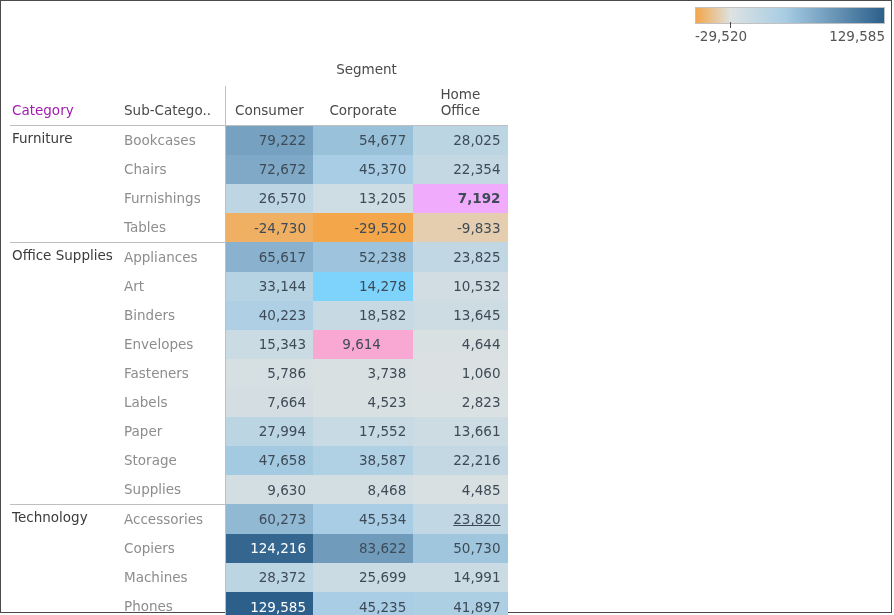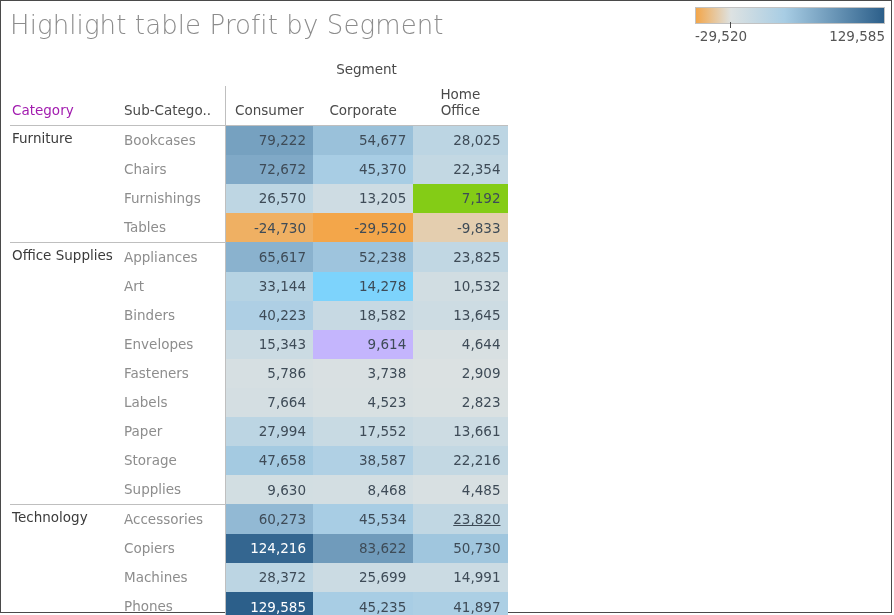--- a/index.html
+++ b/index.html
@@ -170,21 +170,20 @@
     border-bottom: 1px solid #bfbfbf;
   }
   .dark-text { color: #ffffff; }
   .light-text { color: #3e4b57; }
 </style>
 </head>
 <body>
 
 <div id="frame">
 
-  <div id="viz-title">Highlight table Profit by Segment</div>
 
   <div id="legend">
     <div id="legend-ramp-wrap">
       <div id="legend-ramp" style="background: linear-gradient(to right, rgb(243, 166, 74) 0%, rgb(221, 226, 226) 18.55%, rgb(168, 205, 228) 47%, rgb(44, 95, 138) 100%);"></div>
       <div id="legend-tick" style="left: 35.3px;"></div>
     </div>
     <div id="legend-labels">
       <span class="legend-label" id="legend-min">-29,520</span>
       <span class="legend-label" id="legend-max">129,585</span>
     </div>
@@ -217,21 +216,21 @@
           <tr>
             <td class="subcell">Chairs</td>
             <td class="valcell vsep light-text" style="background: rgb(128, 169, 199); border-left: 1px solid rgb(191, 191, 191);">72,672</td>
             <td class="valcell light-text" style="background: rgb(168, 205, 228);">45,370</td>
             <td class="valcell light-text" style="background: rgb(195, 216, 227);">22,354</td>
           </tr>
           <tr>
             <td class="subcell">Furnishings</td>
             <td class="valcell vsep light-text" style="background: rgb(190, 214, 227); border-left: 1px solid rgb(191, 191, 191);">26,570</td>
             <td class="valcell light-text" style="background: rgb(206, 220, 227);">13,205</td>
-            <td class="valcell light-text" style="background: #84cc16;">7,192</td>
+            <td class="valcell light-text" style="background: #f0abfc; font-weight: bold;">7,192</td>
           </tr>
           <tr>
             <td class="subcell">Tables</td>
             <td class="valcell vsep light-text" style="background: rgb(239, 176, 99); border-left: 1px solid rgb(191, 191, 191);">-24,730</td>
             <td class="valcell light-text" style="background: rgb(243, 166, 74);">-29,520</td>
             <td class="valcell light-text" style="background: rgb(228, 206, 175);">-9,833</td>
           </tr>
           <tr class="grp-start">
             <td class="catcell" rowspan="9">Office Supplies</td>
             <td class="subcell">Appliances</td>
@@ -247,28 +246,28 @@
           </tr>
           <tr>
             <td class="subcell">Binders</td>
             <td class="valcell vsep light-text" style="background: rgb(174, 207, 228); border-left: 1px solid rgb(191, 191, 191);">40,223</td>
             <td class="valcell light-text" style="background: rgb(199, 217, 227); padding-left: 46px;">18,582</td>
             <td class="valcell light-text" style="background: rgb(205, 220, 227);">13,645</td>
           </tr>
           <tr>
             <td class="subcell">Envelopes</td>
             <td class="valcell vsep light-text" style="background: rgb(203, 219, 227); border-left: 1px solid rgb(191, 191, 191);">15,343</td>
-            <td class="valcell light-text" style="background: #c4b5fd;">9,614</td>
+            <td class="valcell light-text" style="background: #f9a8d4; text-align: center;">9,614</td>
             <td class="valcell light-text" style="background: rgb(216, 224, 226);">4,644</td>
           </tr>
           <tr>
             <td class="subcell">Fasteners</td>
             <td class="valcell vsep light-text" style="background: rgb(214, 223, 226); border-left: 1px solid rgb(191, 191, 191);">5,786</td>
             <td class="valcell light-text" style="background: rgb(217, 224, 226);">3,738</td>
-            <td class="valcell light-text" style="background: rgb(219, 225, 226);">2,909</td>
+            <td class="valcell light-text" style="background: rgb(219, 225, 226);">1,060</td>
           </tr>
           <tr>
             <td class="subcell">Labels</td>
             <td class="valcell vsep light-text" style="background: rgb(212, 222, 226); border-left: 1px solid rgb(191, 191, 191);">7,664</td>
             <td class="valcell light-text" style="background: rgb(216, 224, 226);">4,523</td>
             <td class="valcell light-text" style="background: rgb(218, 225, 226);">2,823</td>
           </tr>
           <tr>
             <td class="subcell">Paper</td>
             <td class="valcell vsep light-text" style="background: rgb(188, 213, 227); border-left: 1px solid rgb(191, 191, 191);">27,994</td>

